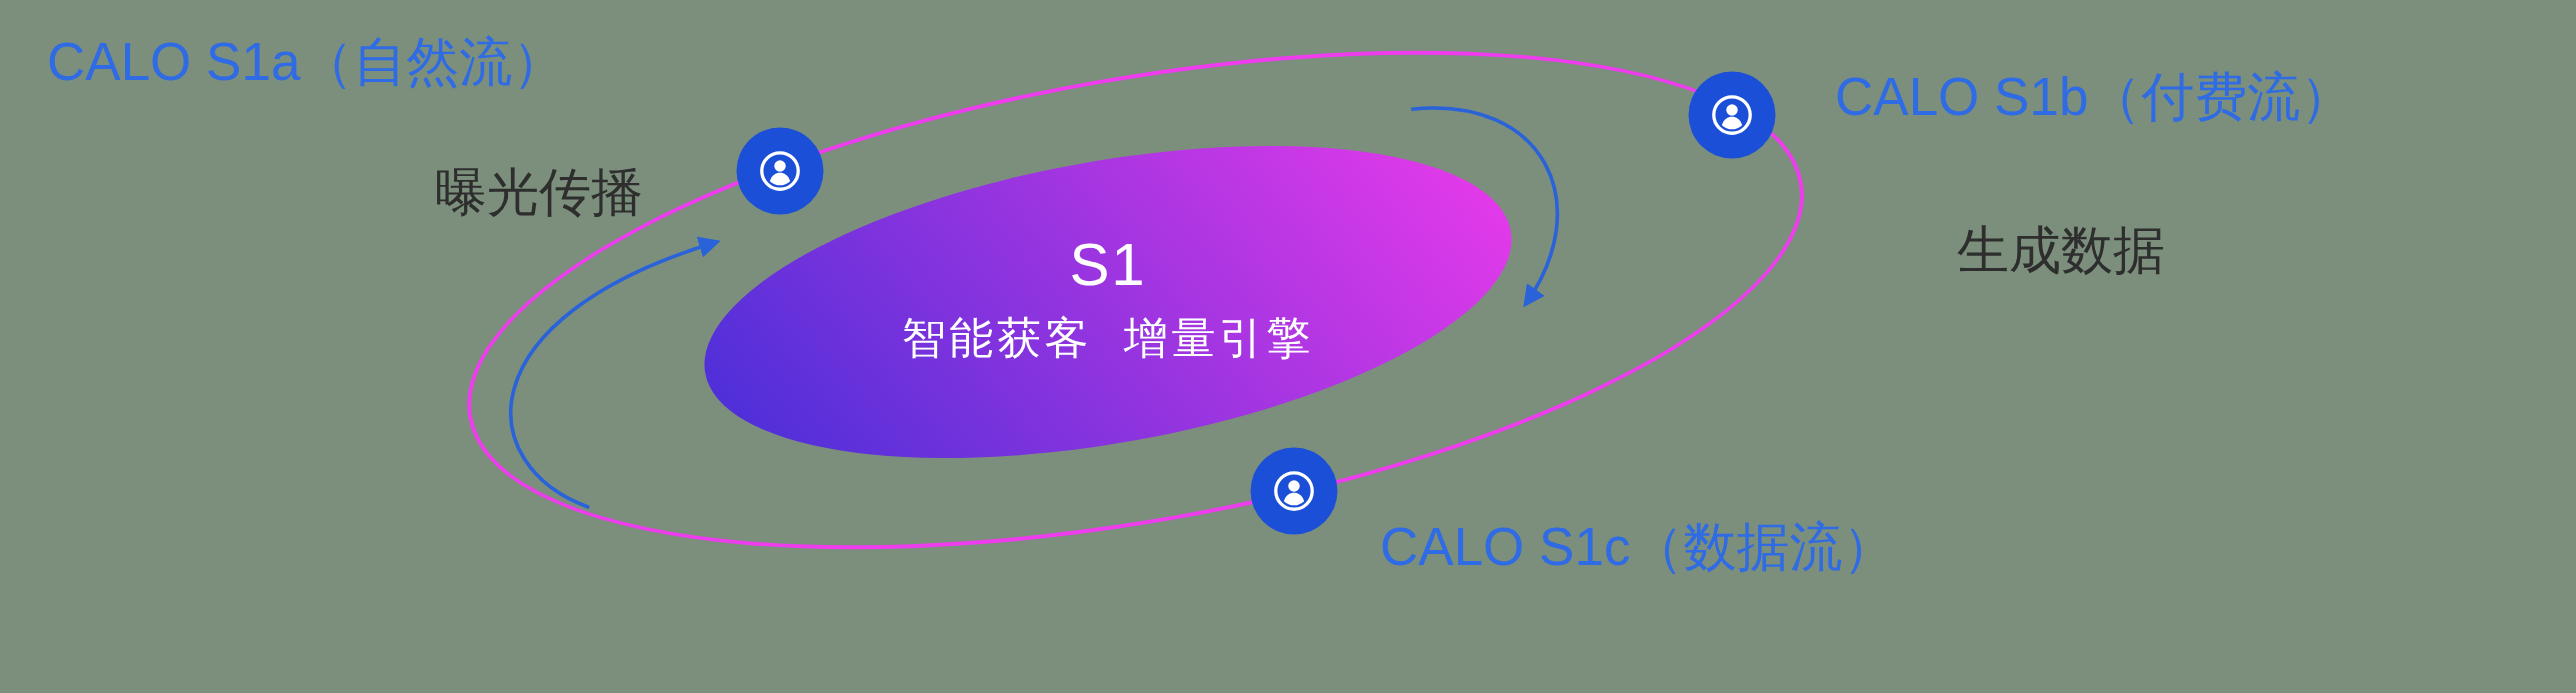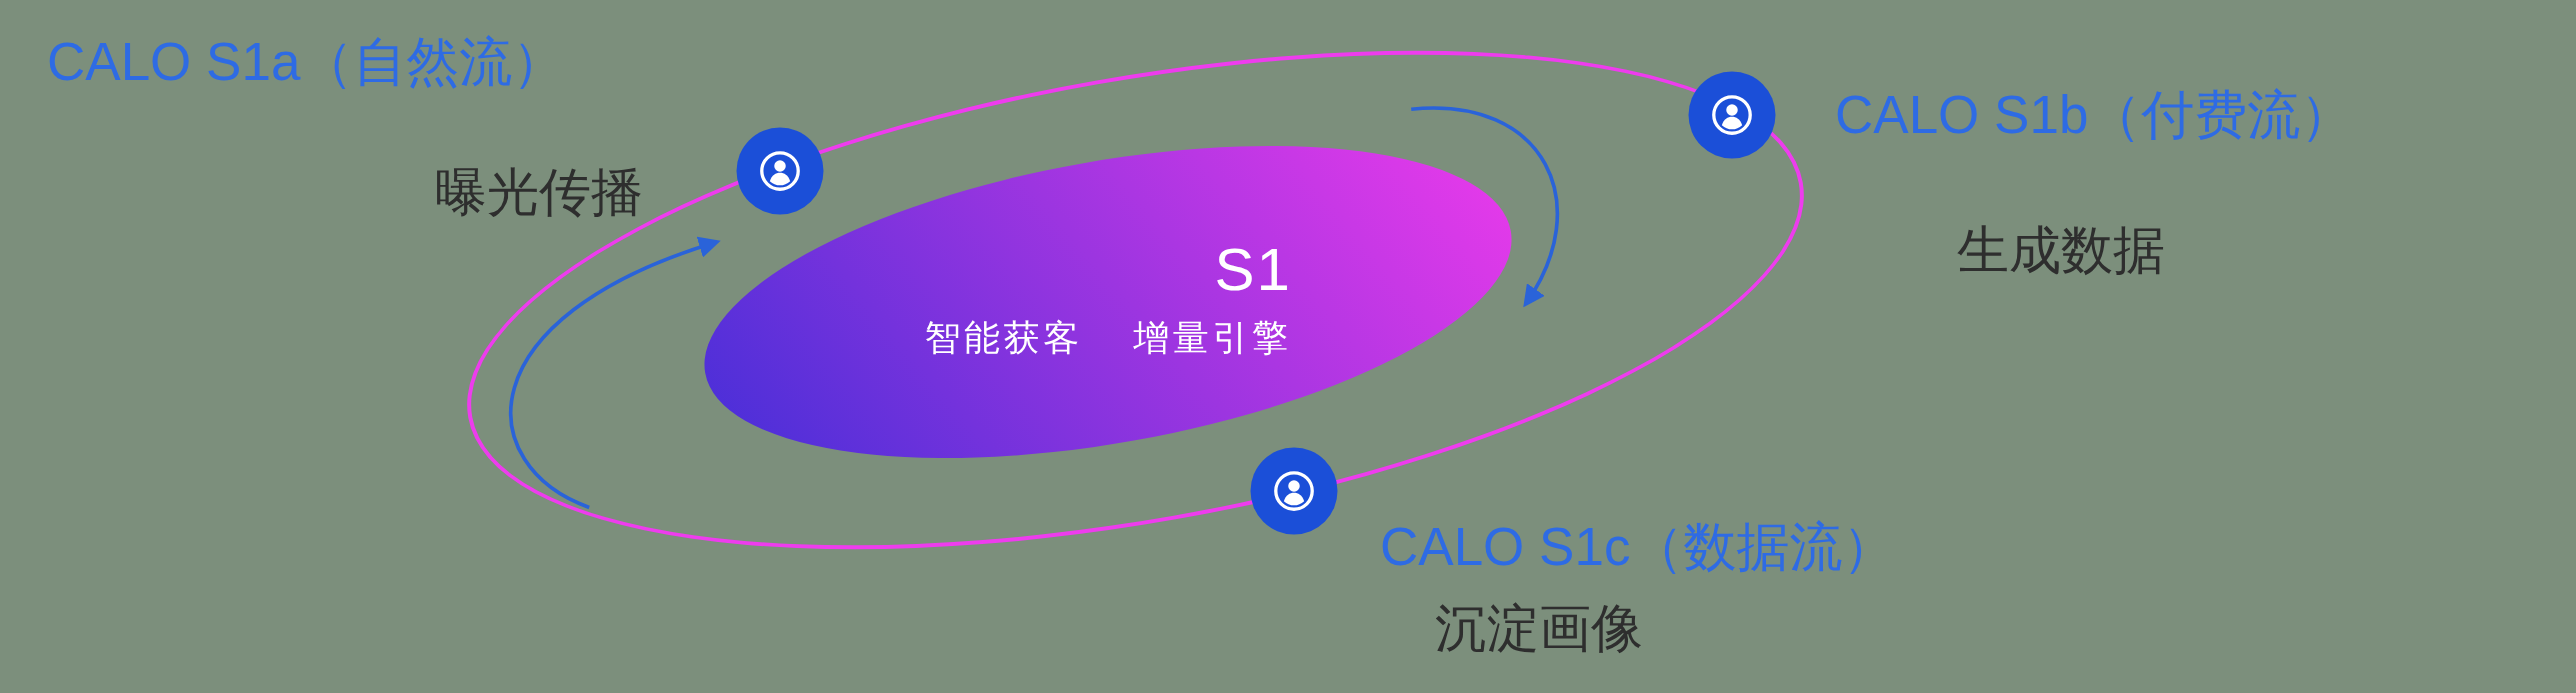--- a/index.html
+++ b/index.html
@@ -47,28 +47,26 @@
     text-align:center;
     color:#ffffff;
     z-index:3;
   }
   .core-title{
     font-size:60px;
     font-weight:500;
     letter-spacing:1.8px;
     line-height:1.1;
     margin-bottom:11px;
-    text-align:right;
   }
   .core-subtitle{
-    font-size:36px;
+    font-size:44px;
     font-weight:400;
     letter-spacing:3.6px;
     white-space:pre;
-    font-family:Liberation Mono, monospace;
   }
   .arrows{
     position:absolute;
     inset:0;
     width:2576px;
     height:694px;
     pointer-events:none;
     z-index:2;
   }
   .arrow-path{
@@ -95,21 +93,21 @@
   .label{
     position:absolute;
     font-size:53px;
     font-weight:500;
     color:var(--label-blue);
     white-space:nowrap;
     z-index:5;
     line-height:1.1;
   }
   .label-s1a{ left:47px;   top:33px;  }
-  .label-s1b{ left:1835px; top:86px;  }
+  .label-s1b{ left:1835px; top:68px;  }
   .label-s1c{ left:1380px; top:498px;margin-top:20px; }
   .sublabel{
     position:absolute;
     font-size:52px;
     font-weight:400;
     color:var(--sub-dark);
     white-space:nowrap;
     z-index:5;
     line-height:1.1;
   }
@@ -162,16 +160,15 @@
   <div class="sublabel sub-s1b">生成数据</div>
 
   <div class="node node-s1c">
     <svg viewBox="0 0 48 48" width="53" height="53">
       <circle cx="24" cy="24" r="16.5" fill="none" stroke="#ffffff" stroke-width="3"></circle>
       <circle cx="24" cy="19.5" r="5.2" fill="#ffffff"></circle>
       <path d="M14.8 33.2 c1.8-5.4 5.4-7.6 9.2-7.6 s7.4 2.2 9.2 7.6 c-2.6 2.4-5.8 3.8-9.2 3.8 s-6.6-1.4-9.2-3.8 z" fill="#ffffff"></path>
     </svg>
   </div>
   <div class="label label-s1c">CALO S1c（数据流）</div>
-  <div class="sublabel sub-s1c">沉淀画像</div>
 
 </div>
 
 
 </body></html>

